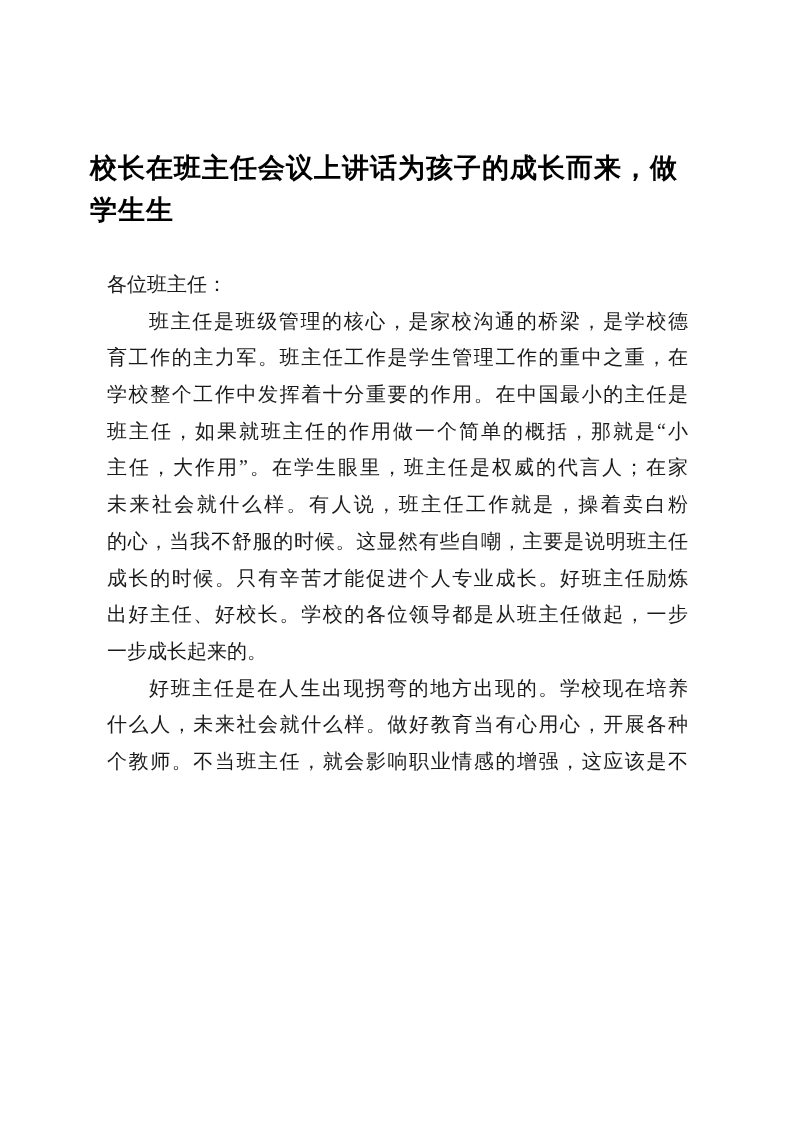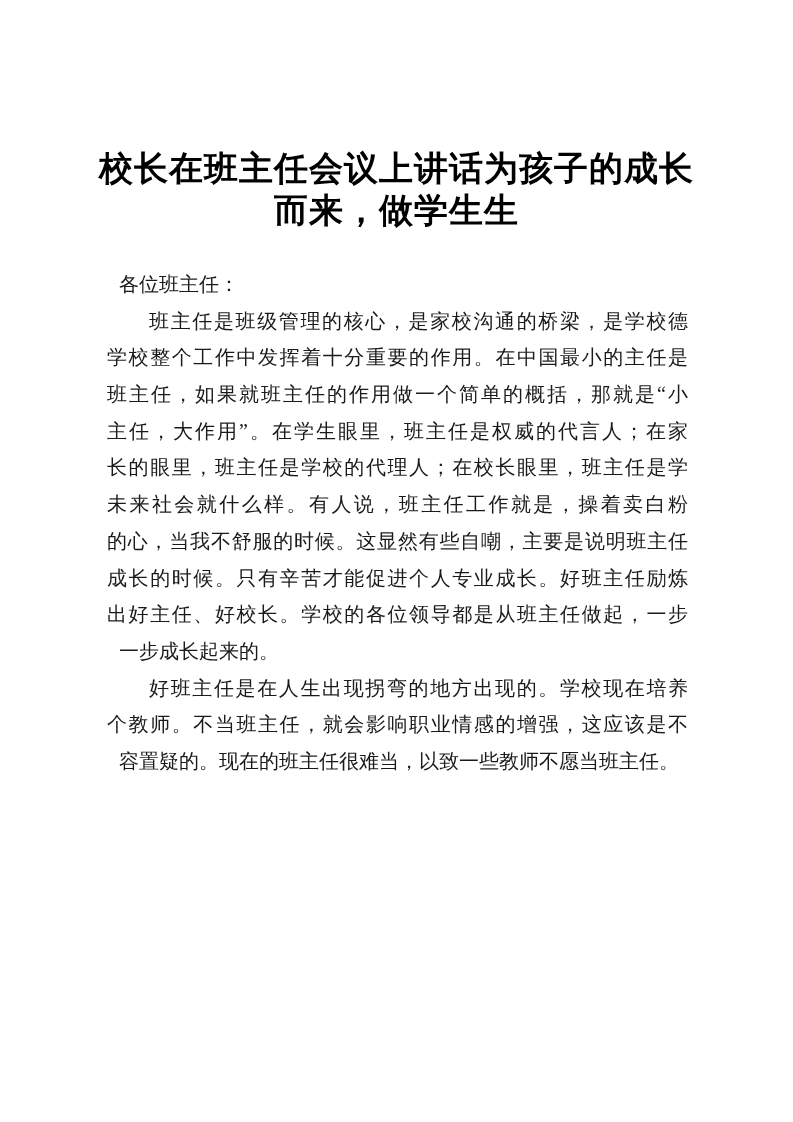--- a/index.html
+++ b/index.html
@@ -14,24 +14,24 @@
     background: #ffffff;
     overflow: hidden;
     font-family: "Liberation Serif", "DejaVu Serif", serif;
   }
   .doc-title {
     position: absolute;
     top: 147px;
     left: 90px;
     right: 90px;
     margin: 0;
-    text-align: center;
+    text-align: left;
     font-family: "Liberation Sans", "DejaVu Sans", sans-serif;
     font-weight: 700;
-    font-size: 34px;
+    font-size: 27px;
     line-height: 42px;
     color: #000000;
     letter-spacing: 1px;
   }
   .title-line {
     display: block;
   }
   .doc-body {
     position: absolute;
     top: 266px;
@@ -44,42 +44,41 @@
     height: 36.7px;
     line-height: 36.7px;
     text-align: justify;
     text-align-last: justify;
     text-justify: inter-character;
     overflow: hidden;
     white-space: nowrap;
   }
   .line.para-end {
     text-align-last: left;
-    margin-left: 12px;
   }
   .line.indent {
     padding-left: 42px;
   }
 </style>
 </head>
 <body>
 
 <div class="page">
   <h1 class="doc-title">
     <span class="title-line">校长在班主任会议上讲话为孩子的成长而来，做学生生</span>
   </h1>
   <div class="doc-body">
       <div class="line para-end">各位班主任：</div>
       <div class="line indent">班主任是班级管理的核心，是家校沟通的桥梁，是学校德</div>
+      <div class="line">育工作的主力军。班主任工作是学生管理工作的重中之重，在</div>
       <div class="line">学校整个工作中发挥着十分重要的作用。在中国最小的主任是</div>
       <div class="line">班主任，如果就班主任的作用做一个简单的概括，那就是“小</div>
       <div class="line">主任，大作用”。在学生眼里，班主任是权威的代言人；在家</div>
-      <div class="line">长的眼里，班主任是学校的代理人；在校长眼里，班主任是学</div>
       <div class="line">未来社会就什么样。有人说，班主任工作就是，操着卖白粉</div>
       <div class="line">的心，当我不舒服的时候。这显然有些自嘲，主要是说明班主任</div>
       <div class="line">成长的时候。只有辛苦才能促进个人专业成长。好班主任励炼</div>
       <div class="line">出好主任、好校长。学校的各位领导都是从班主任做起，一步</div>
       <div class="line para-end">一步成长起来的。</div>
       <div class="line indent">好班主任是在人生出现拐弯的地方出现的。学校现在培养</div>
+      <div class="line">什么人，未来社会就什么样。做好教育当有心用心，开展各种</div>
       <div class="line">个教师。不当班主任，就会影响职业情感的增强，这应该是不</div>
-      <div class="line para-end">容置疑的。现在的班主任很难当，以致一些教师不愿当班主任。</div>
     </div>
 </div>
 
 </body></html>

